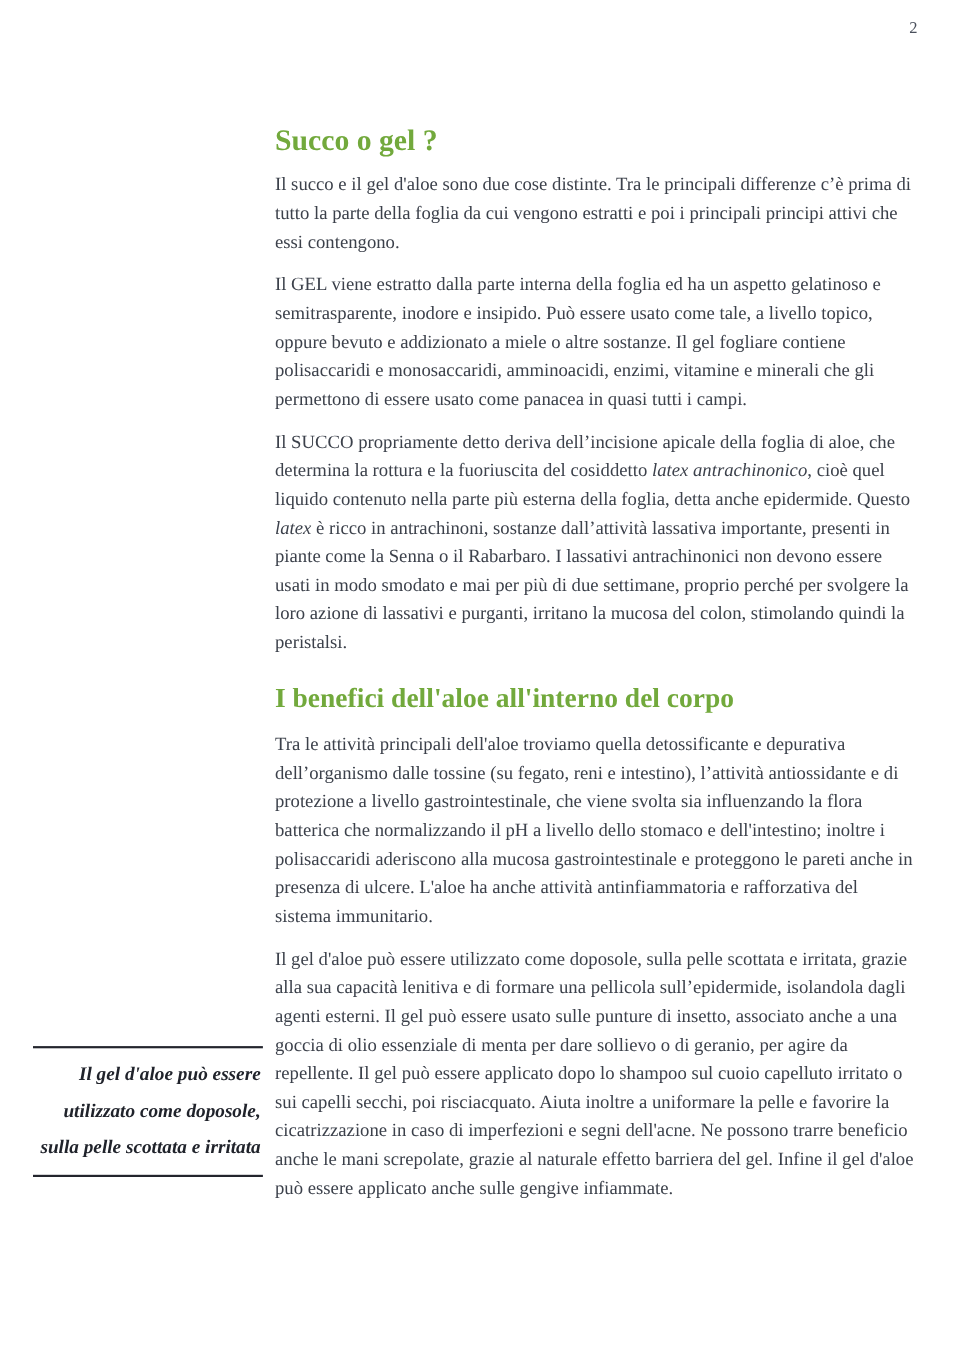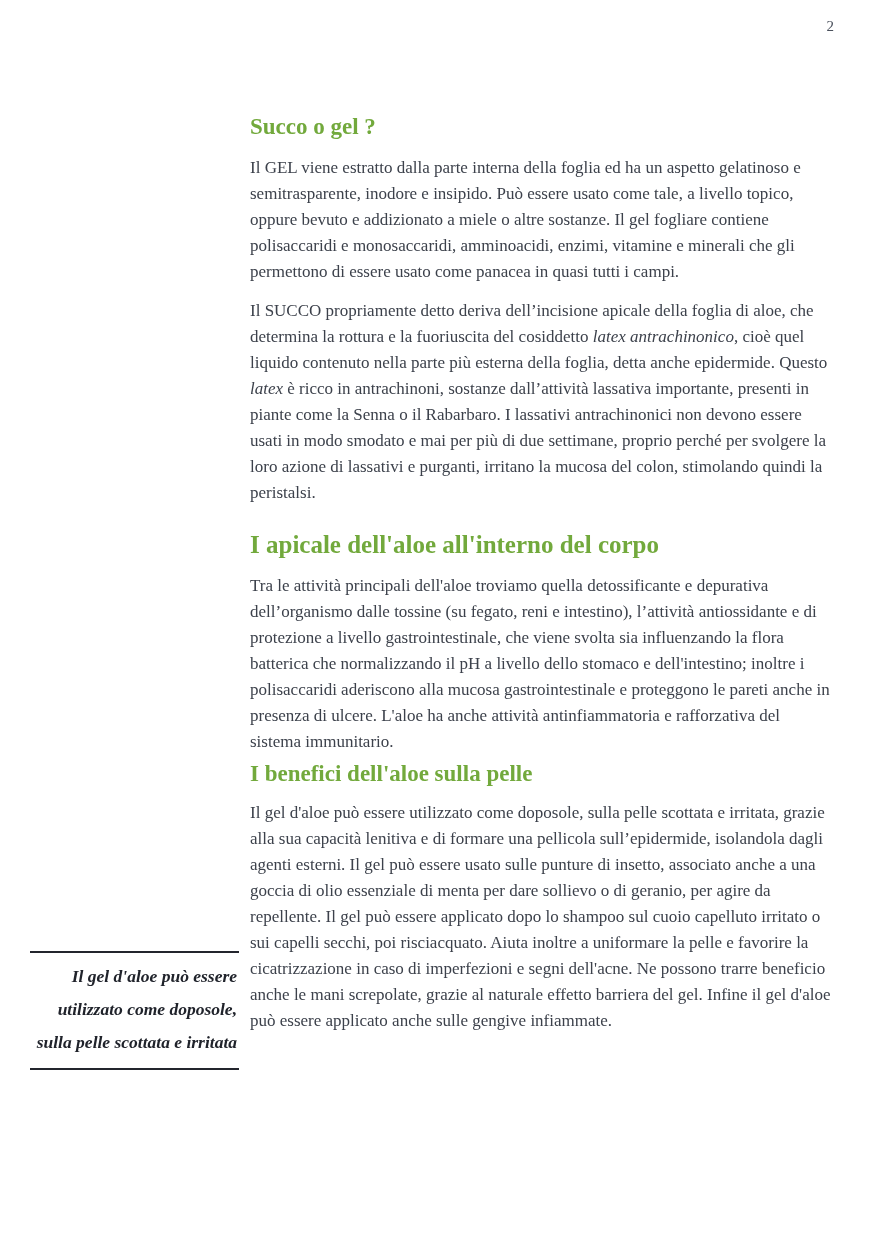--- a/index.html
+++ b/index.html
@@ -28,21 +28,21 @@
   .content p{
     margin:13px 0 0 0;
     font-size:17px;line-height:26px;
     text-align:left;
   }
   .content p em{}
   h1.sec-heading,h2.sec-heading{
     margin:0;color:var(--heading-green);
     font-weight:bold;font-family:"Liberation Serif","DejaVu Serif",serif;
   }
-  .h-first{margin-top:112px !important;font-size:23px;line-height:30px;}
+  .h-first{margin-top:112px !important;font-size:27px;line-height:30px;}
   .h-mid{margin-top:24px !important;font-size:25px;line-height:30px;}
   .h-small{margin-top:5px !important;font-size:23px;line-height:27px;}
   .pull-quote{
     position:absolute;left:30px;top:951px;width:207px;
     border-top:2px solid var(--rule-color);
     border-bottom:2px solid var(--rule-color);
     padding:7px 2px 9px 0;
     box-sizing:content-box;
   }
   .pull-quote p{
@@ -57,30 +57,30 @@
 <body>
 
 <div class="page">
 
   <div class="page-number">2</div>
 
   <main class="content">
 
     <h1 class="sec-heading h-first">Succo o gel ?</h1>
 
+    <p>Il succo e il gel d'aloe sono due cose distinte. Tra le principali differenze c’è prima di tutto la parte della foglia da cui vengono estratti e poi i principali principi attivi che essi contengono.</p>
 
     <p>Il GEL viene estratto dalla parte interna della foglia ed ha un aspetto gelatinoso e semitrasparente, inodore e insipido. Può essere usato come tale, a livello topico, oppure bevuto e addizionato a miele o altre sostanze. Il gel fogliare contiene polisaccaridi e monosaccaridi, amminoacidi, enzimi, vitamine e minerali che gli permettono di essere usato come panacea in quasi tutti i campi.</p>
 
     <p><span>Il SUCCO propriamente detto deriva dell’incisione apicale della foglia di aloe, che determina la rottura e la fuoriuscita del cosiddetto </span><em>latex antrachinonico</em><span>, cioè quel liquido contenuto nella parte più esterna della foglia, detta anche epidermide. Questo </span><em>latex</em><span> è ricco in antrachinoni, sostanze dall’attività lassativa importante, presenti in piante come la Senna o il Rabarbaro. I lassativi antrachinonici non devono essere usati in modo smodato e mai per più di due settimane, proprio perché per svolgere la loro azione di lassativi e purganti, irritano la mucosa del colon, stimolando quindi la peristalsi.</span></p>
 
-    <h1 class="sec-heading h-mid">I apicale dell'aloe all'interno del corpo</h1>
+    <h1 class="sec-heading h-mid">I benefici dell'aloe all'interno del corpo</h1>
 
     <p>Tra le attività principali dell'aloe troviamo quella detossificante e depurativa dell’organismo dalle tossine (su fegato, reni e intestino), l’attività antiossidante e di protezione a livello gastrointestinale, che viene svolta sia influenzando la flora batterica che normalizzando il pH a livello dello stomaco e dell'intestino; inoltre i polisaccaridi aderiscono alla mucosa gastrointestinale e proteggono le pareti anche in presenza di ulcere. L'aloe ha anche attività antinfiammatoria e rafforzativa del sistema immunitario.</p>
 
-    <h2 class="sec-heading h-small">I benefici dell'aloe sulla pelle</h2>
 
     <p>Il gel d'aloe può essere utilizzato come doposole, sulla pelle scottata e irritata, grazie alla sua capacità lenitiva e di formare una pellicola sull’epidermide, isolandola dagli agenti esterni. Il gel può essere usato sulle punture di insetto, associato anche a una goccia di olio essenziale di menta per dare sollievo o di geranio, per agire da repellente. Il gel può essere applicato dopo lo shampoo sul cuoio capelluto irritato o sui capelli secchi, poi risciacquato. Aiuta inoltre a uniformare la pelle e favorire la cicatrizzazione in caso di imperfezioni e segni dell'acne. Ne possono trarre beneficio anche le mani screpolate, grazie al naturale effetto barriera del gel. Infine il gel d'aloe può essere applicato anche sulle gengive infiammate.</p>
 
   </main>
 
   <aside class="pull-quote">
     <p>Il gel d'aloe può essere utilizzato come doposole, sulla pelle scottata e irritata</p>
   </aside>
 
 </div>

